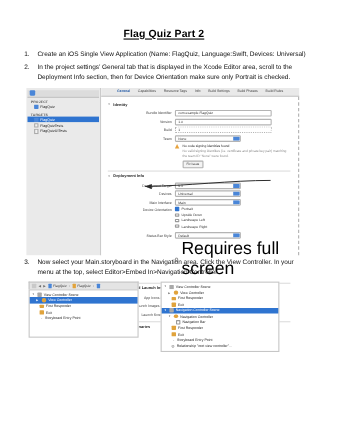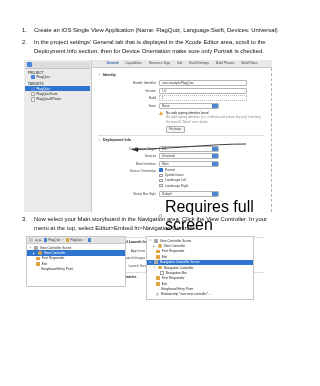--- a/index.html
+++ b/index.html
@@ -190,20 +190,21 @@
   .ico.exit { background: #e0a33c; }
   .ico.navbar { background: #ffffff; border: .5px solid #9a9a9a; }
   .ico.nav { background: #e0a33c; border-radius: 50%; }
   .arrowtxt { font-size: 3px; color: #3a3a3a; }
 </style>
 </head>
 <body>
 
 <div class="page">
 
+  <div class="doc-title">Flag Quiz Part 2</div>
 
   <ol class="steps">
 
     <li class="step">
       <span class="num">1.</span>
       <span>Create an iOS Single View Application (Name: FlagQuiz, Language:Swift, Devices: Universal)</span>
     </li>
 
     <li class="step">
       <span class="num">2.</span>

